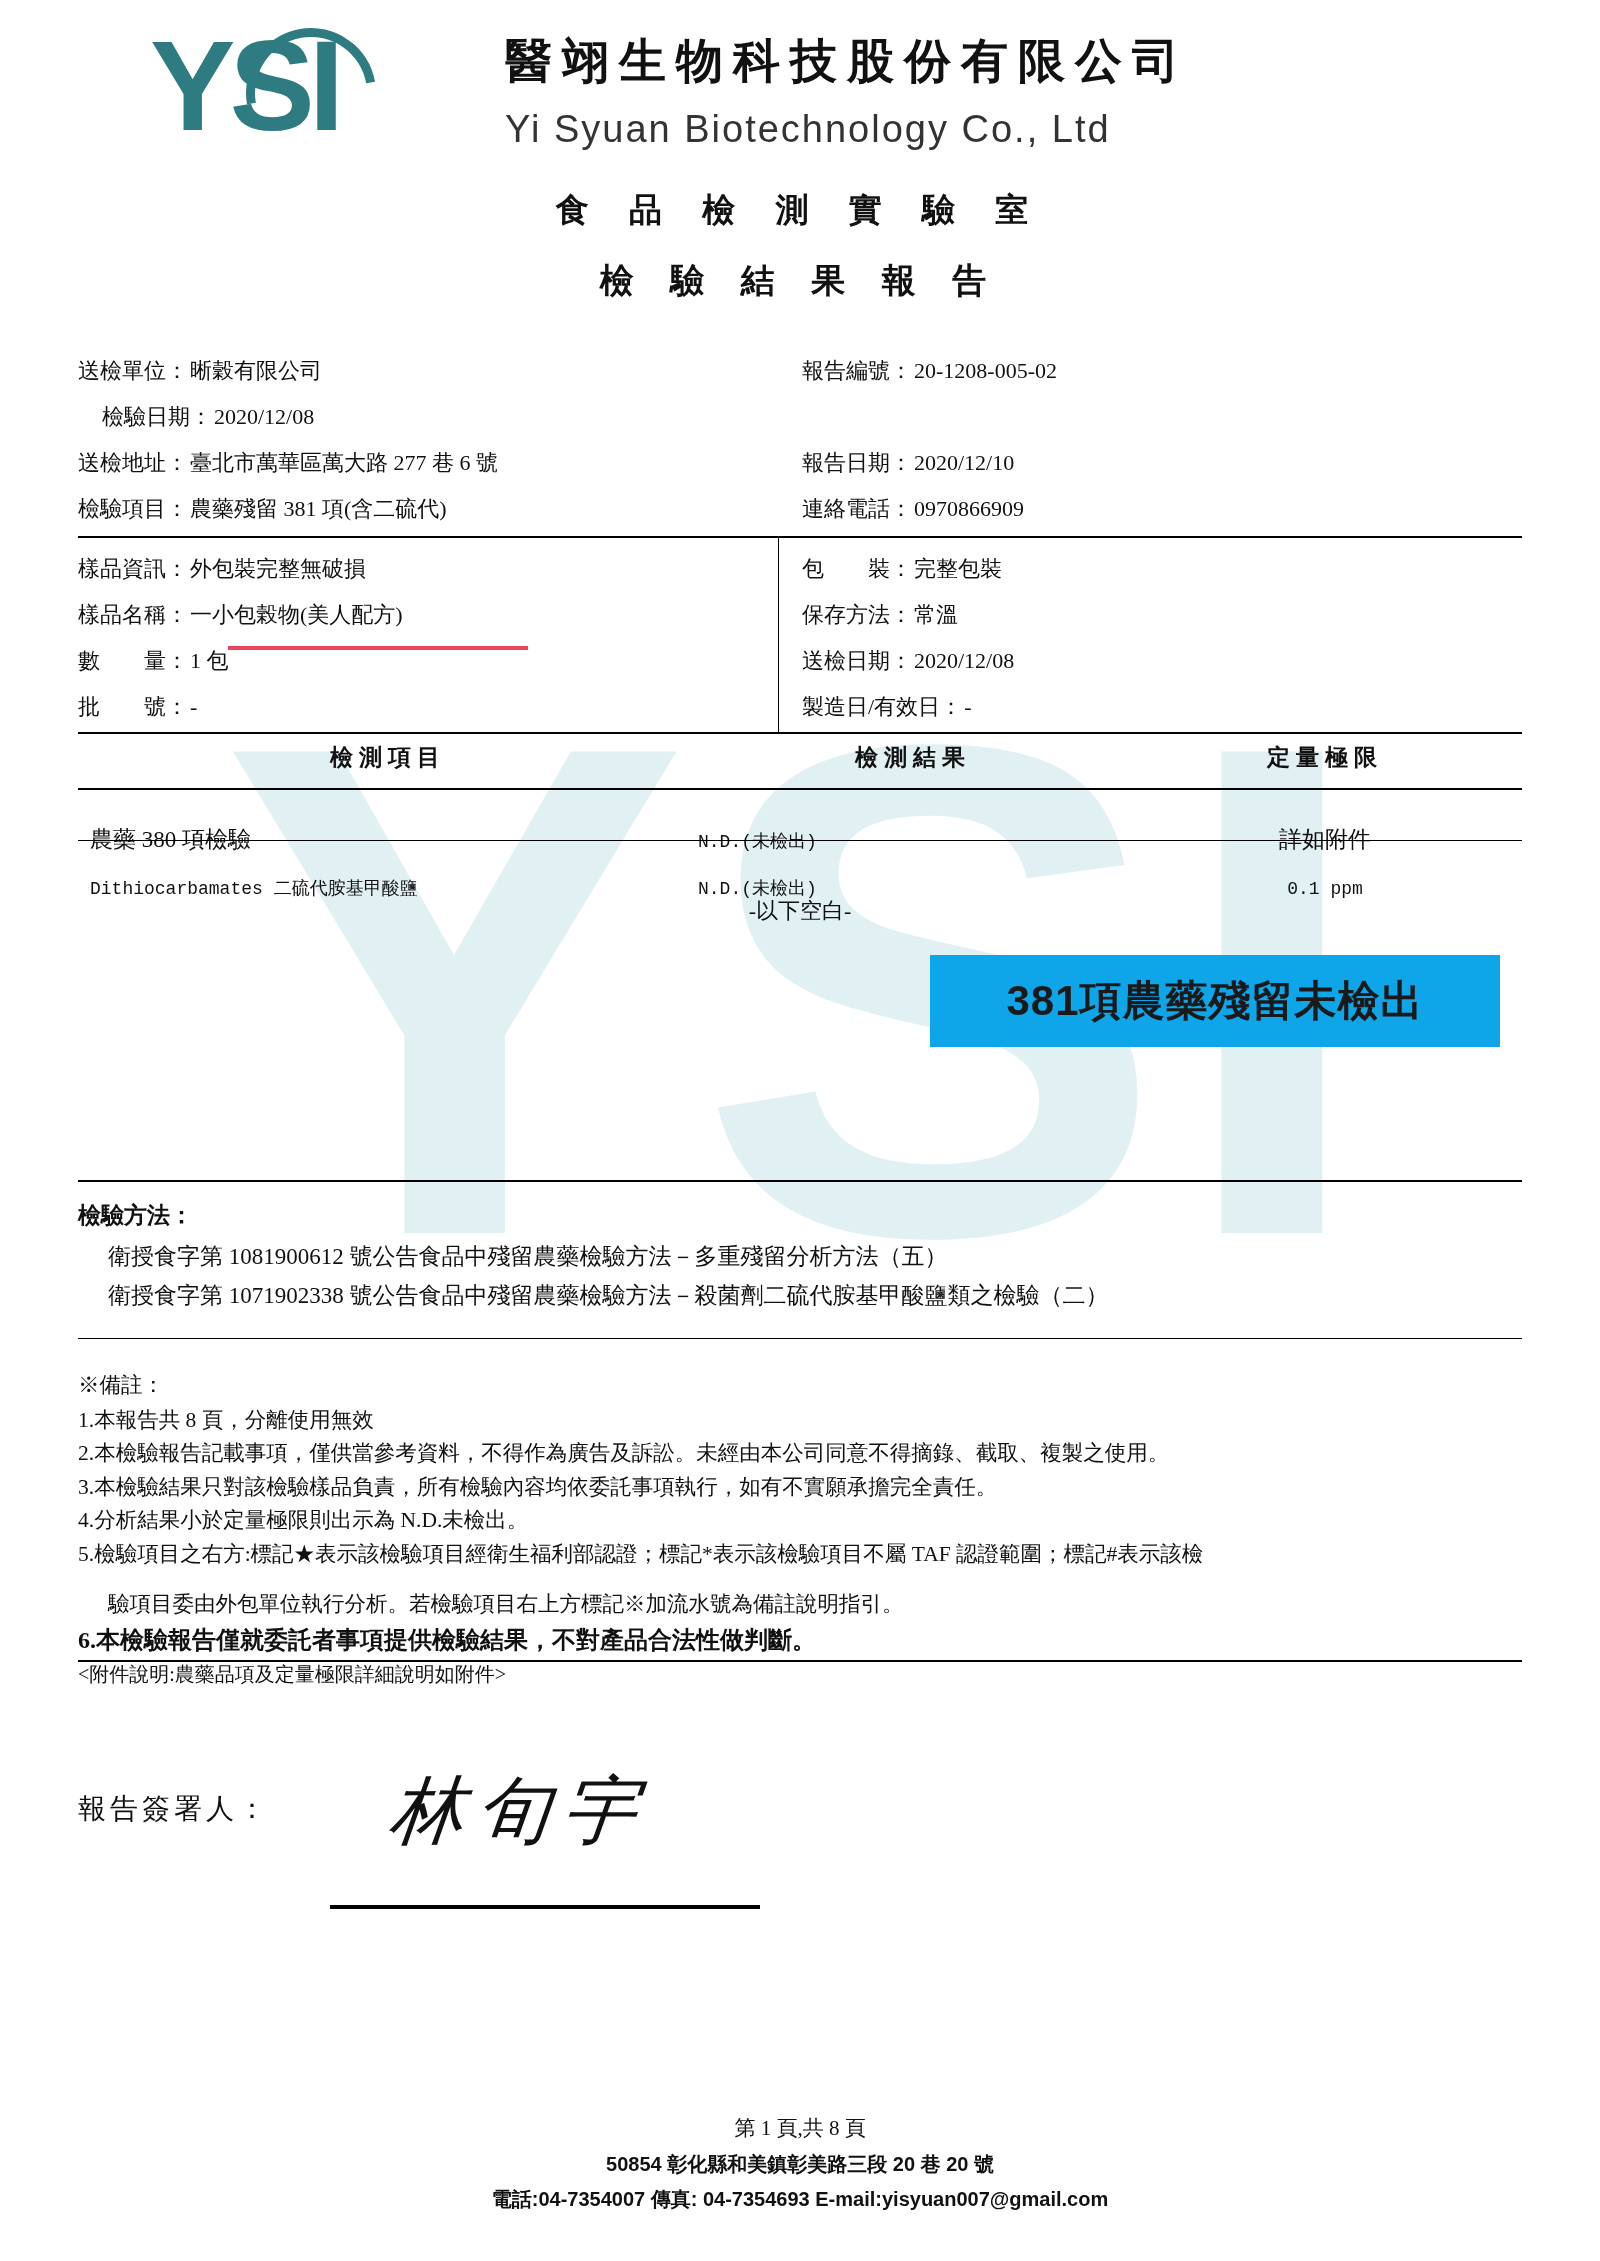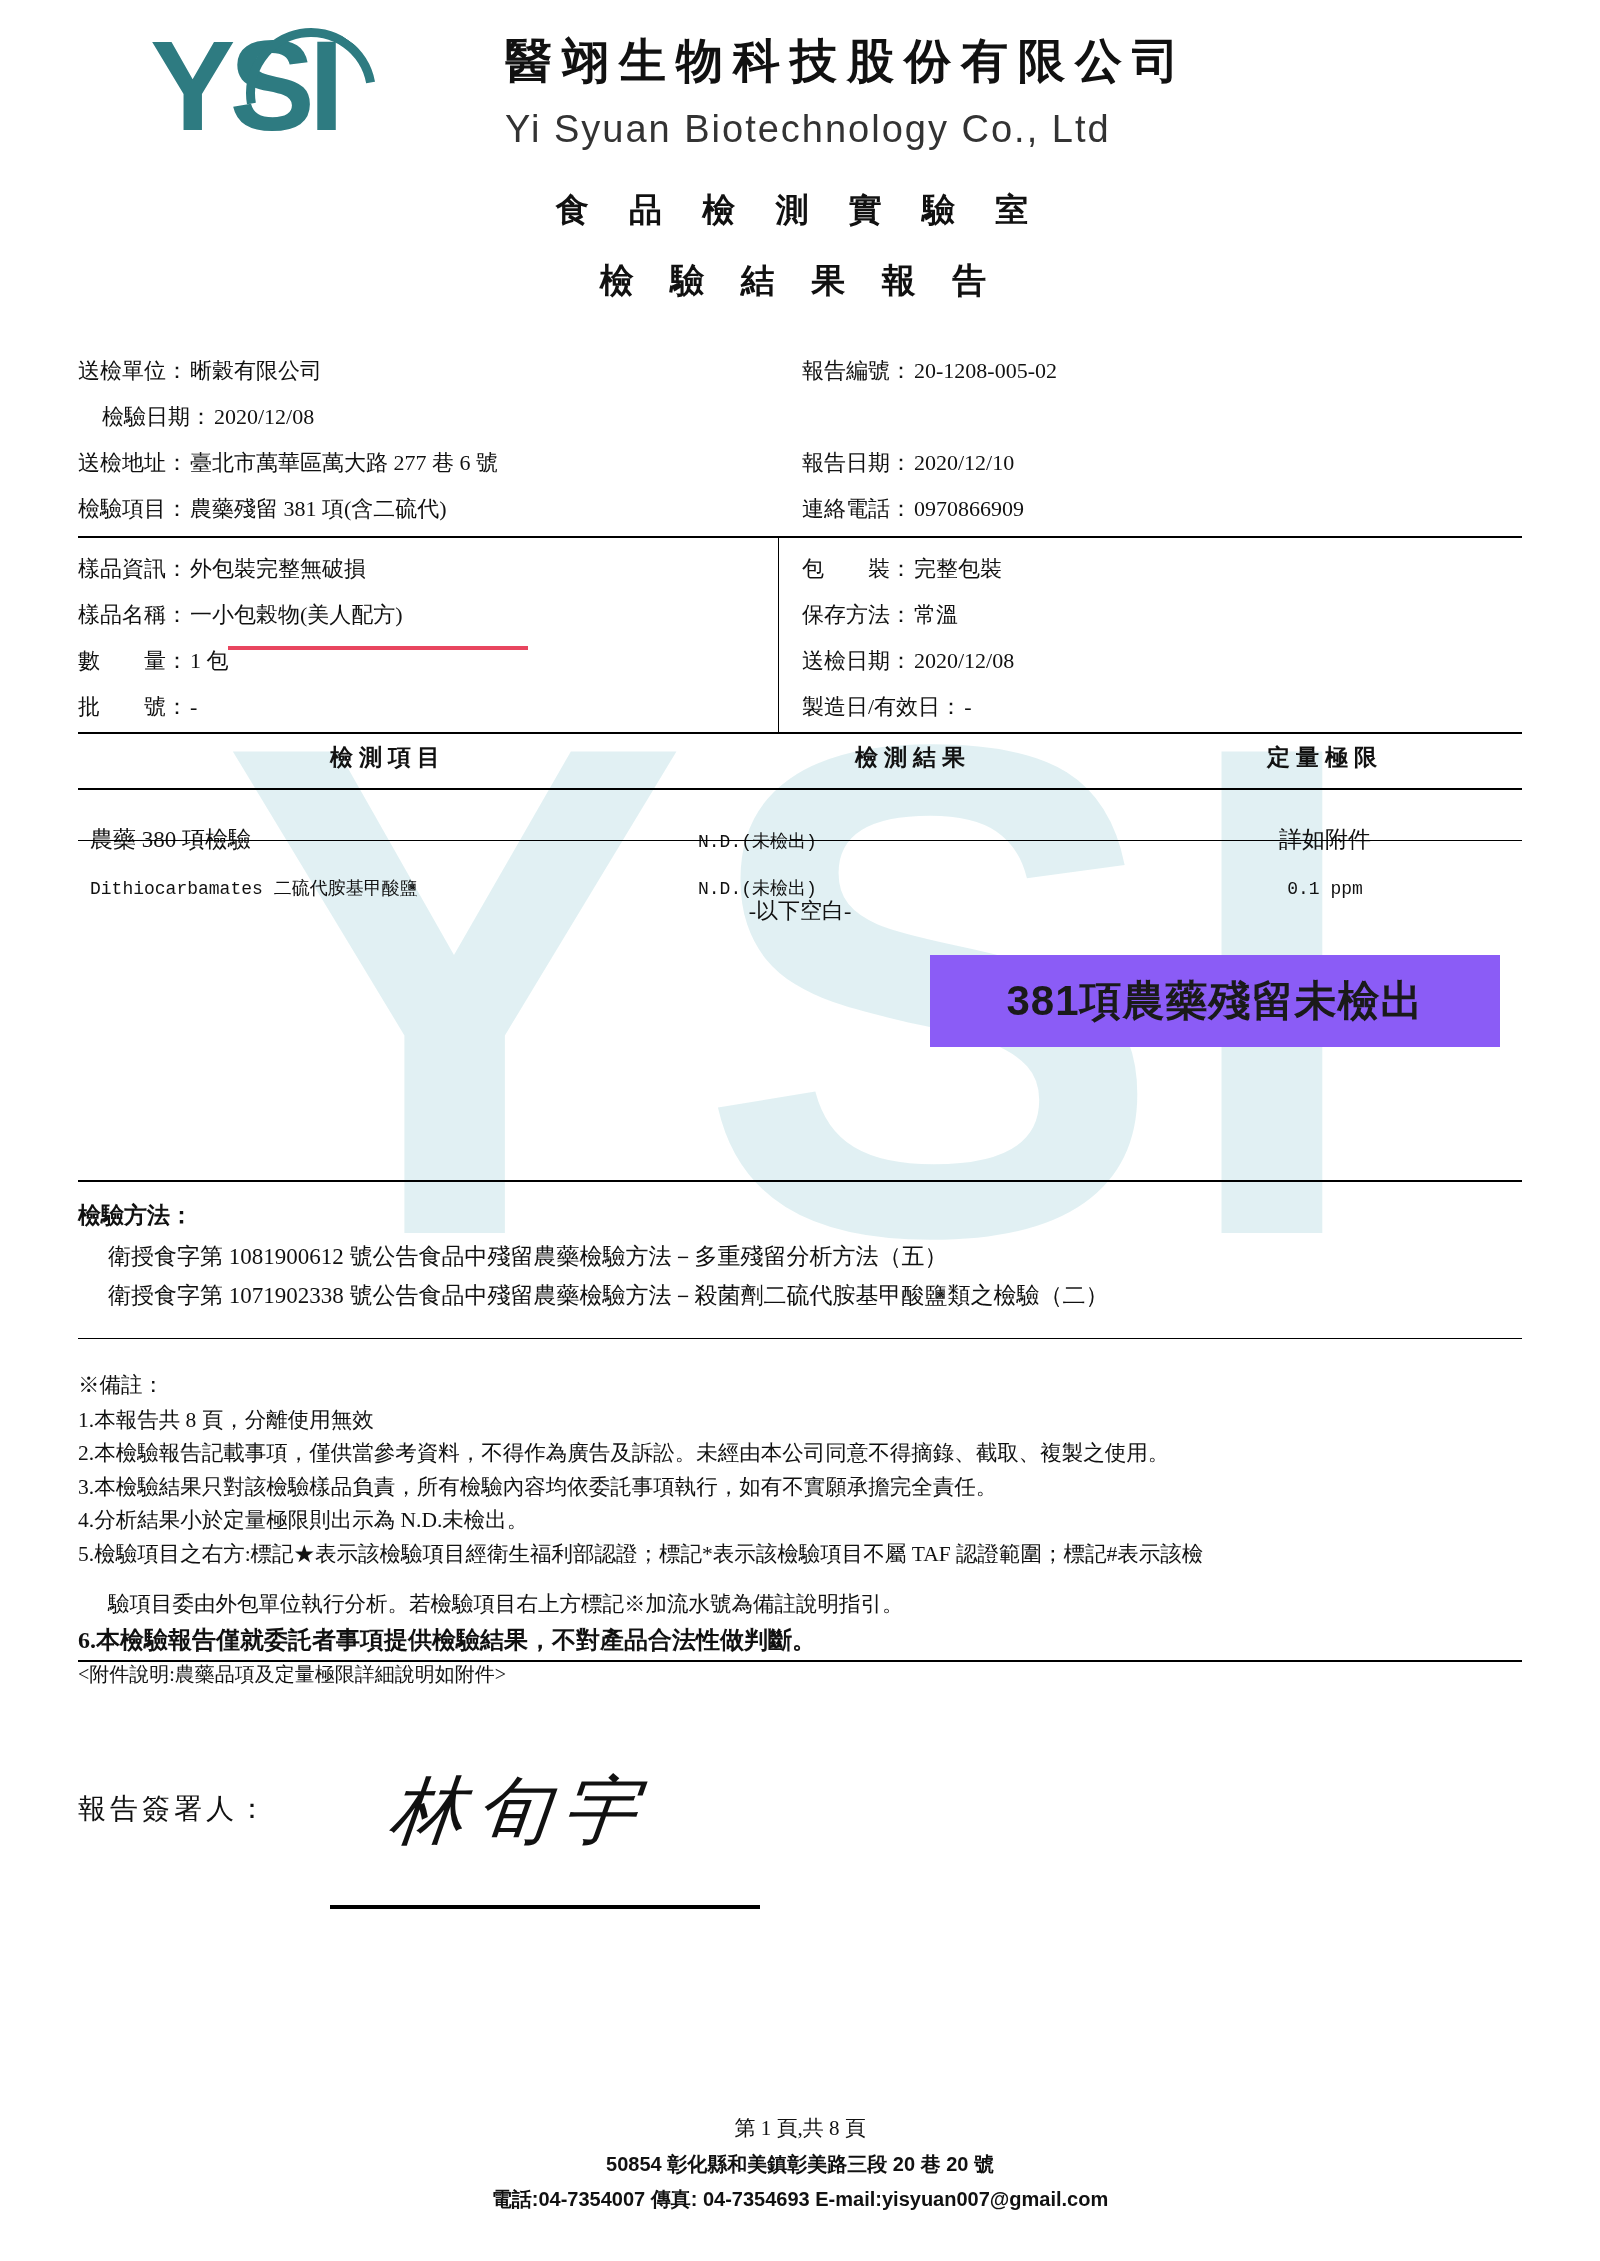--- a/index.html
+++ b/index.html
@@ -189,21 +189,21 @@
     font-size: 22px;
     margin-top: 8px;
   }
 
   .stamp {
     position: absolute;
     left: 930px;
     top: 955px;
     width: 570px;
     height: 92px;
-    background: #8b5cf6;
+    background: #0ea5e9;
     display: flex;
     align-items: center;
     justify-content: center;
     font-family: "Liberation Sans", sans-serif;
     font-size: 42px;
     font-weight: 700;
     color: #1a1a1a;
     letter-spacing: 1px;
   }
 

